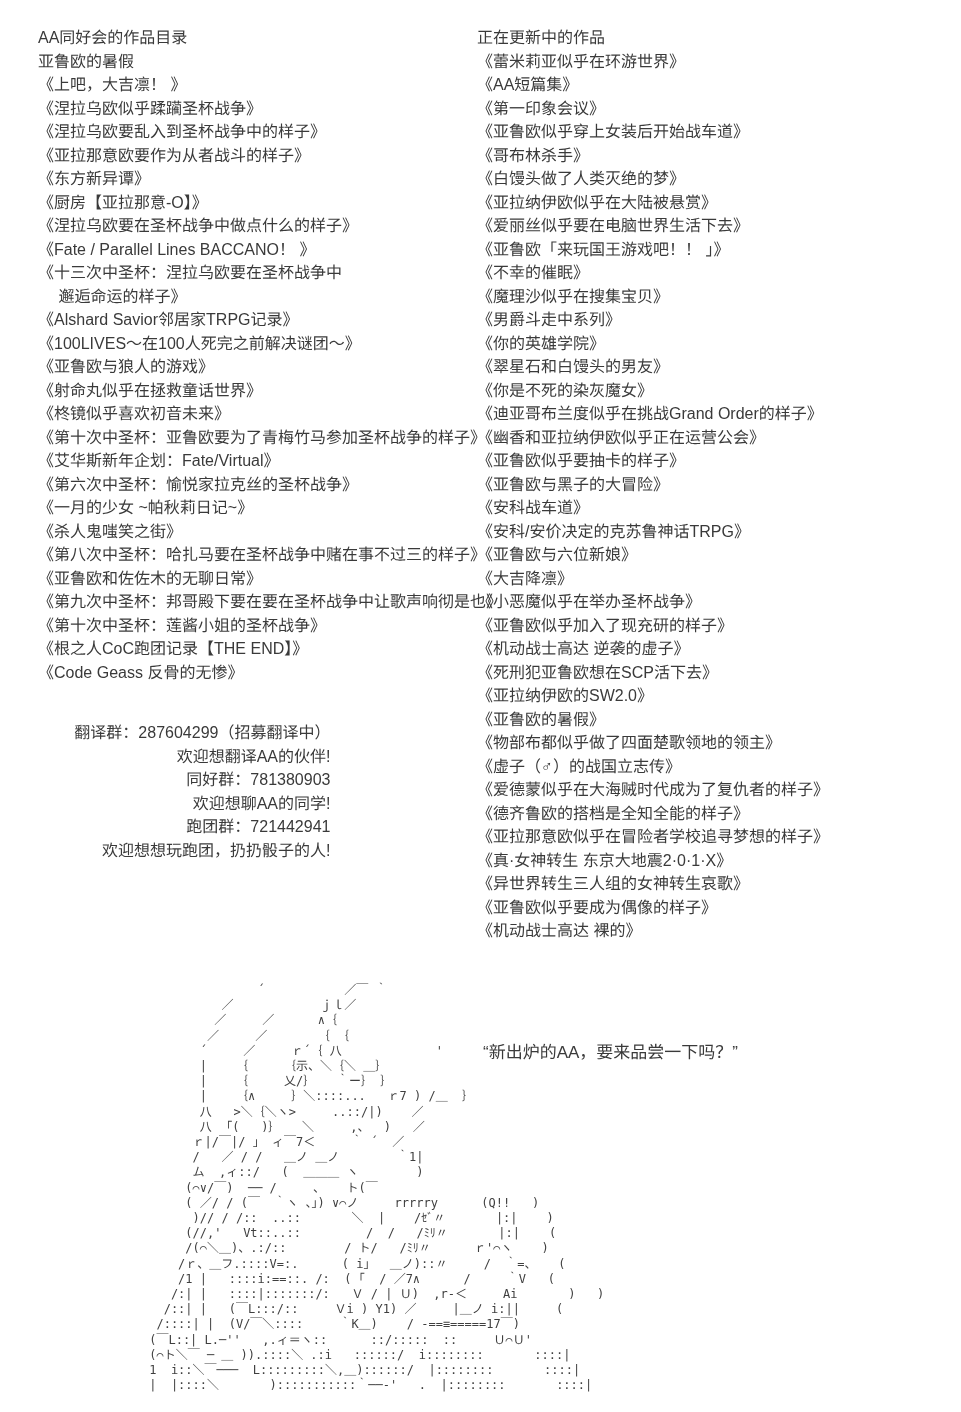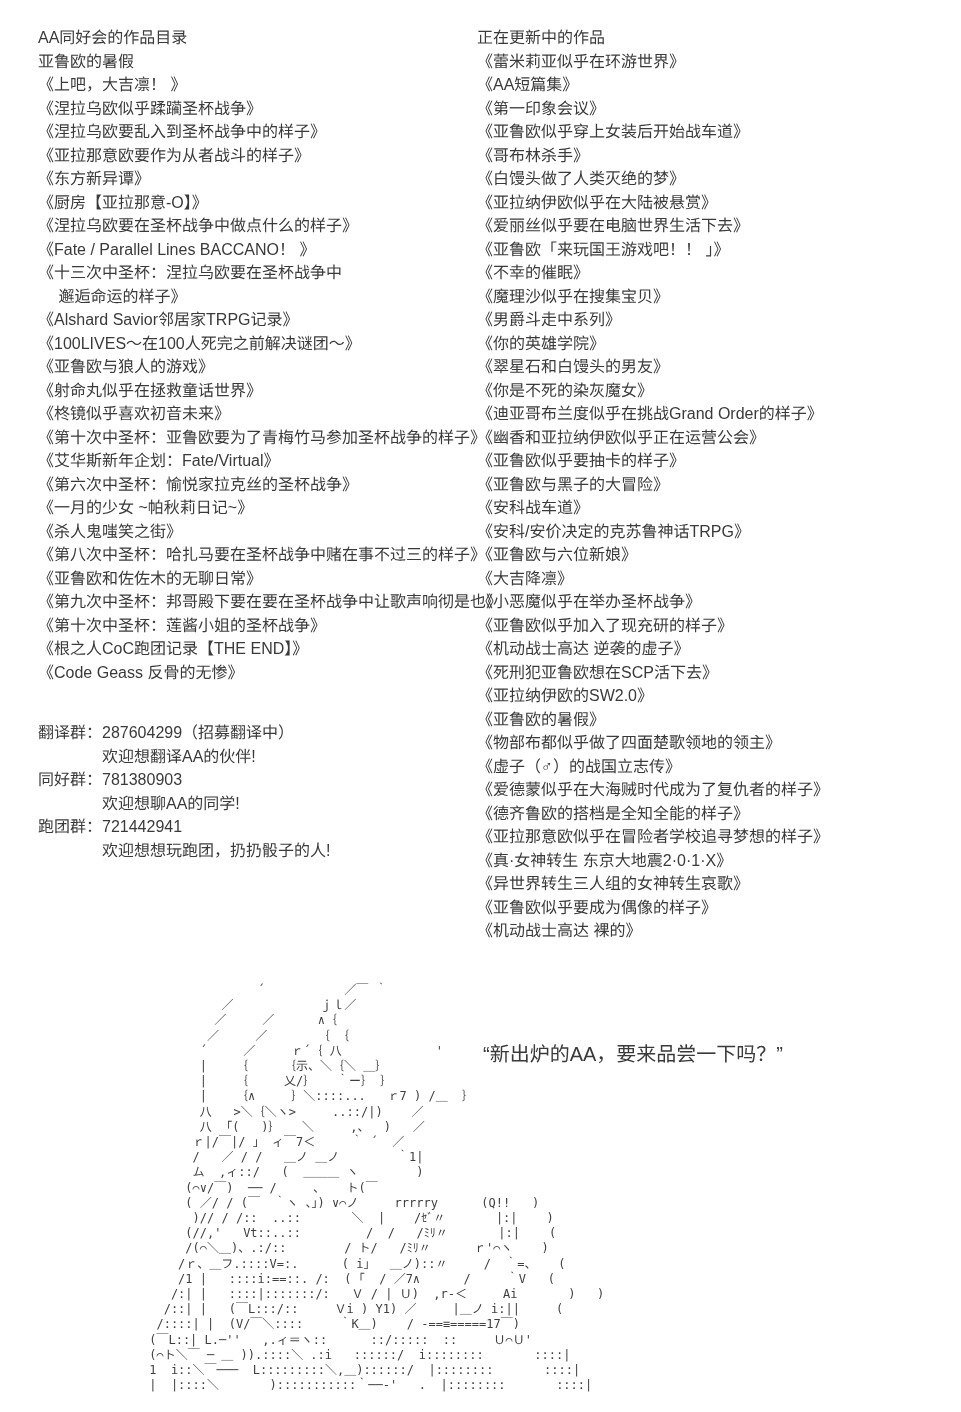--- a/index.html
+++ b/index.html
@@ -5,22 +5,22 @@
   html,body{margin:0;padding:0;}
   body{
     width:961px;height:1412px;position:relative;overflow:hidden;
     background:#ffffff;color:#3a3a3a;
     font-family:"Liberation Sans","DejaVu Sans",sans-serif;
   }
   .col{position:absolute;}
   .line{white-space:pre;font-size:16px;line-height:23.5px;}
   #left-col{left:38px;top:26px;}
   #right-col{left:477px;top:26px;}
-  #group-info{position:absolute;left:38px;top:721px;}
-  #quote{position:absolute;left:483px;top:1038px;font-size:20px;white-space:pre;}
+  #group-info{position:absolute;left:38px;top:721px;text-align:right;}
+  #quote{position:absolute;left:483px;top:1038px;font-size:17px;white-space:pre;}
   #ascii-art{position:absolute;left:142px;top:983px;}
   #ascii-art .art-line{
     white-space:pre;font-family:"DejaVu Sans Mono",monospace;
     font-size:12px;line-height:15.2px;color:#3f3f3f;
   }
 </style>
 </head>
 <body>
 
 <div id="left-col" class="col">

